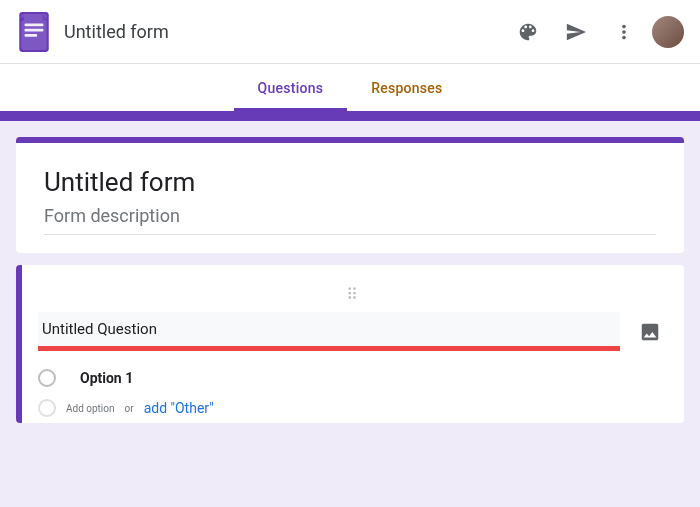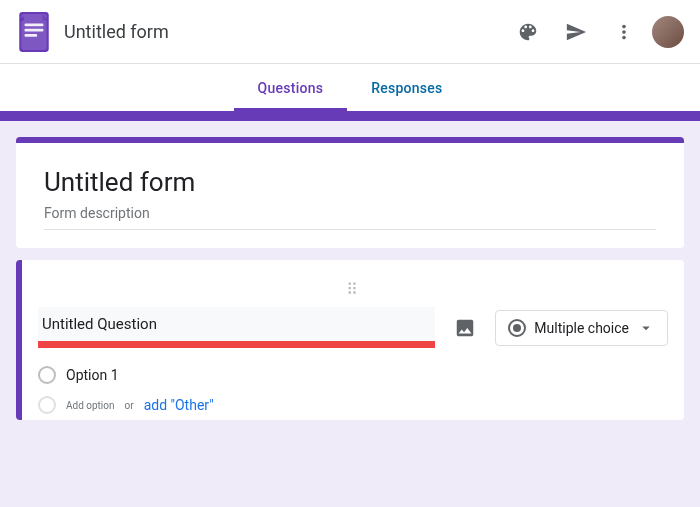--- a/index.html
+++ b/index.html
@@ -73,21 +73,21 @@
       display: flex;
       justify-content: center;
       gap: 0;
       border-bottom: none;
       padding-top: 4px;
     }
     .tab {
       padding: 12px 24px;
       font-size: 14px;
       cursor: pointer;
-      color: #0369a1;
+      color: #a16207;
       border-bottom: 3px solid transparent;
       font-weight: 500;
       letter-spacing: 0.25px;
       text-transform: none;
     }
     .tab.active {
       color: #673ab7;
       border-bottom: 3px solid #673ab7;
     }
 
@@ -105,21 +105,21 @@
       margin: 16px 16px 0 16px;
       border-radius: 4px;
     }
     .form-title-text {
       font-size: 26px;
       color: #202124;
       font-weight: 400;
       margin-bottom: 8px;
     }
     .form-description {
-      font-size: 14px;
+      font-size: 18px;
       color: #70757a;
       border-bottom: 1px solid #e0e0e0;
       padding-bottom: 8px;
     }
 
     
     .question-card {
       background: #fff;
       margin: 12px 16px 0 16px;
       border-radius: 4px;
@@ -142,21 +142,21 @@
       gap: 12px;
     }
     .question-input-wrap {
       flex: 1;
     }
     .question-input {
       width: 100%;
       font-size: 15px;
       color: #202124;
       border: none;
-      border-bottom: 7px solid #ef4444;
+      border-bottom: 5px solid #ef4444;
       background: #f8f9fa;
       padding: 8px 4px;
       outline: none;
       font-family: inherit;
     }
     .image-btn {
       width: 36px;
       height: 36px;
       border: none;
       background: transparent;
@@ -201,22 +201,23 @@
       background: #5f6368;
     }
 
     
     .options-section {
       padding: 12px 16px 0 16px;
     }
     .option-row {
       display: flex;
       align-items: center;
-      gap: 10px;
+      gap: 24px;
       padding: 6px 0;
+      font-weight: bold;
     }
     .option-radio {
       width: 18px;
       height: 18px;
       border-radius: 50%;
       border: 2px solid #bdbdbd;
       flex-shrink: 0;
     }
     .option-label {
       font-size: 14px;
@@ -382,29 +383,20 @@
     <div class="question-input-wrap">
       <input class="question-input" type="text" value="Untitled Question" placeholder="Untitled Question" style="">
     </div>
 
     <button class="image-btn" title="Add image">
       <svg width="22" height="22" viewBox="0 0 24 24" fill="#5f6368">
         <path d="M21 19V5c0-1.1-.9-2-2-2H5c-1.1 0-2 .9-2 2v14c0 1.1.9 2 2 2h14c1.1 0 2-.9 2-2zM8.5 13.5l2.5 3.01L14.5 12l4.5 6H5l3.5-4.5z"></path>
       </svg>
     </button>
 
-    <div class="type-select-wrap">
-      <div class="type-radio-icon">
-        <div class="type-radio-inner"></div>
-      </div>
-      <span class="type-select-label">Multiple choice</span>
-      <svg width="18" height="18" viewBox="0 0 24 24" fill="#5f6368">
-        <path d="M7 10l5 5 5-5z"></path>
-      </svg>
-    </div>
   </div>
 
   <div class="options-section">
     <div class="option-row">
       <div class="option-radio"></div>
       <span class="option-label">Option 1</span>
     </div>
     <div class="add-option-row">
       <div class="add-option-radio-ghost"></div>
       <span class="add-option-text">Add option</span>

